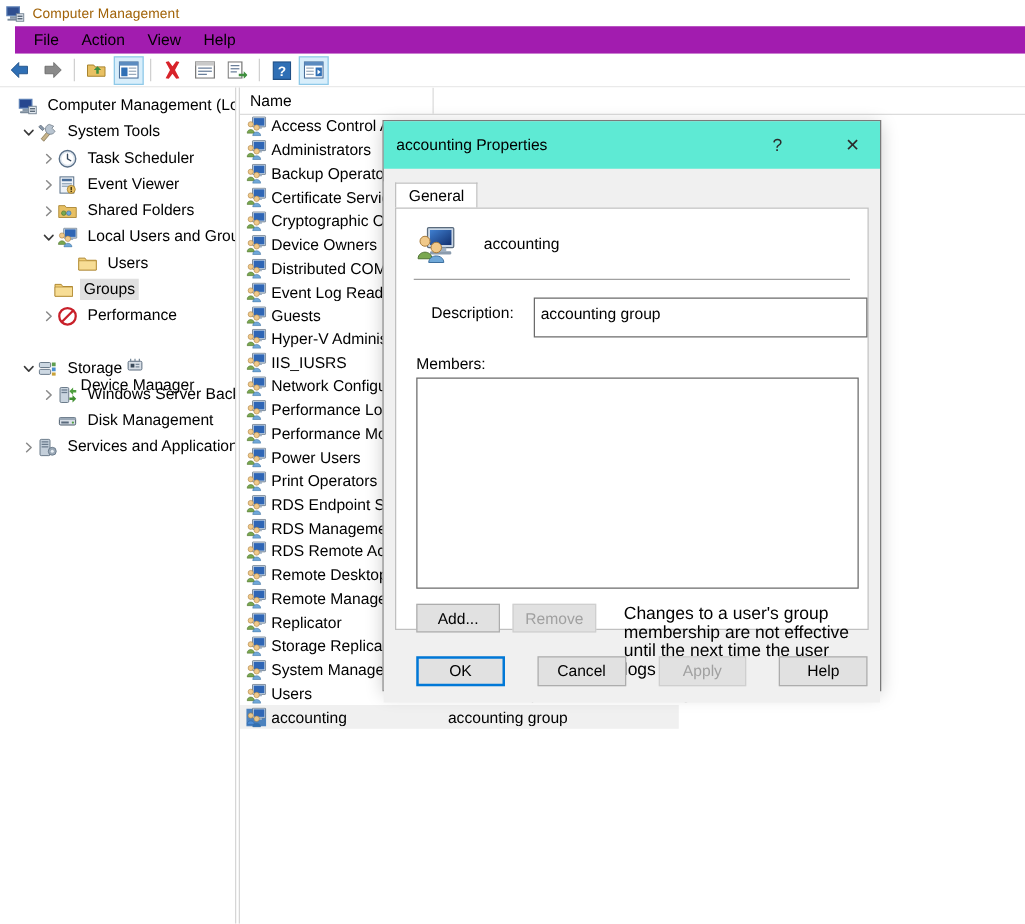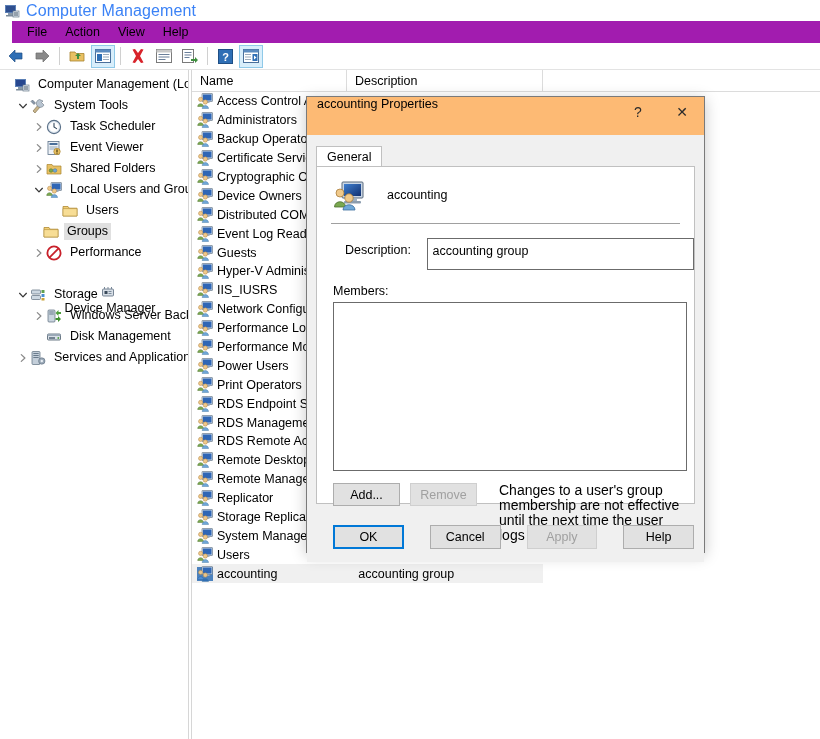--- a/index.html
+++ b/index.html
@@ -20,21 +20,21 @@
   .titlebar {
     position: absolute; left: 0; top: 0; width: 820px; height: 21px;
     background: #ffffff;
     display: flex; align-items: center;
   }
   .titlebar .tb-icon {
     width: 16px; height: 16px; margin-left: 4px; margin-right: 6px;
     position: relative; flex: none;
   }
   .titlebar .tb-text {
-    font-size: 16px; color: #3b82f6; letter-spacing: 0.1px;
+    font-size: 11px; color: #a16207; letter-spacing: 0.1px;
   }
 
   
   .menubar {
     position: absolute; left: 12px; top: 21px; width: 820px; height: 22px;
     background: #a21caf;
     display: flex; align-items: center;
     padding-left: 6px;
     box-sizing: border-box;
   }
@@ -121,23 +121,24 @@
 
   
   .dialog {
     position: absolute; left: 306px; top: 96px; width: 399px; height: 457px;
     background: #f0f0f0;
     border: 1px solid #7a7a7a;
     box-shadow: 0 3px 14px rgba(0,0,0,0.22);
     box-sizing: border-box;
   }
   .dlg-title {
-    height: 38px; background: #fdba74;
-    display: flex; align-items: flex-start;
-    box-sizing: border-box;
+    height: 38px; background: #5eead4;
+    display: flex; align-items: center;
+    box-sizing: border-box;
+    gap: 16px;
   }
   .dlg-title .t {
     font-size: 12.5px; color: #000; margin-left: 10px; flex: 1;
   }
   .dlg-btn {
     width: 44px; height: 30px; display: flex; align-items: center; justify-content: center;
     font-size: 14px; color: #2b2b2b;
   }
 
   .dlg-body {
@@ -543,21 +544,20 @@
           </span>
           <span class="tlabel">Services and Applications</span>
         </div>
       </div>
   </div>
   <div class="vsplit"></div>
 
   <div class="rightpane">
     <div class="lv-header">
       <div class="lv-col name">Name</div>
-      <div class="lv-col desc">Description</div>
     </div>
     <div class="lv-body" id="list-root">
         <div class="lv-row">
           <span class="lv-ico">
             <svg width="16" height="16" viewBox="0 0 16 16">
     <rect x="5" y="0.5" width="10.5" height="8" rx="0.5" fill="#cbd8e6" stroke="#5a6b7d" stroke-width="0.6"></rect>
     <rect x="6" y="1.5" width="8.5" height="6" fill="#2f66b5"></rect>
     <rect x="8.5" y="8.5" width="4" height="1.5" fill="#9fb0c2"></rect>
     <circle cx="3.6" cy="6.4" r="2.1" fill="#f0c98a" stroke="#a87c3c" stroke-width="0.45"></circle>
     <path d="M0.7 13.5 C0.7 9.7 6.5 9.7 6.5 13.5 Z" fill="#7aa84f" stroke="#4d7030" stroke-width="0.45"></path>

